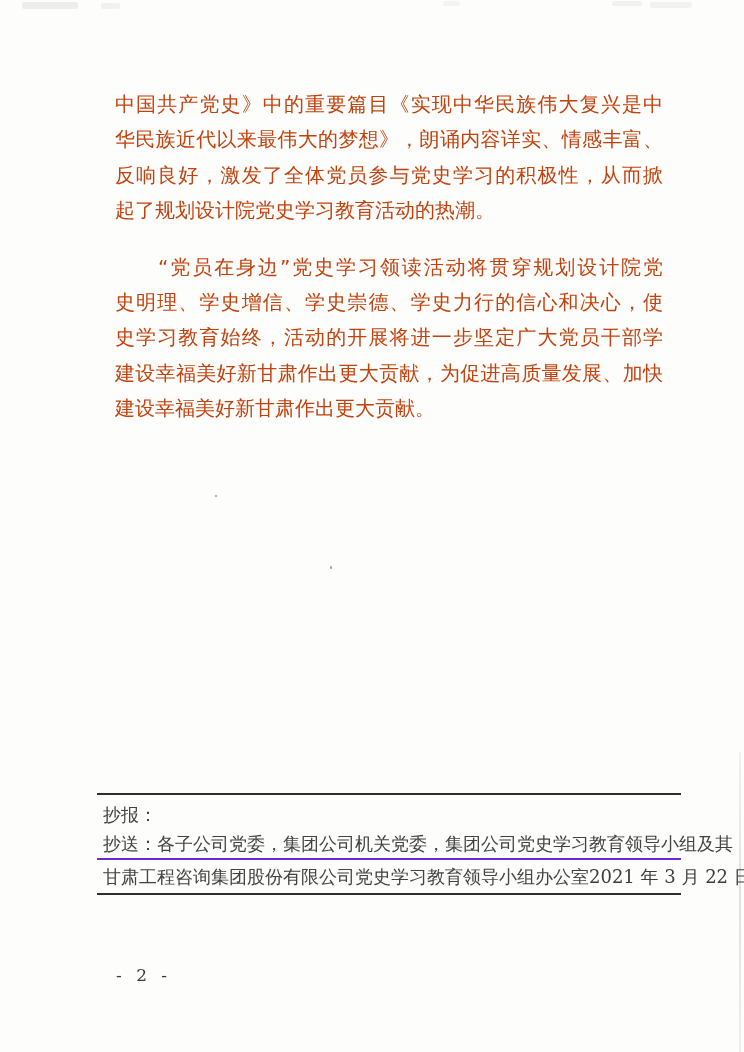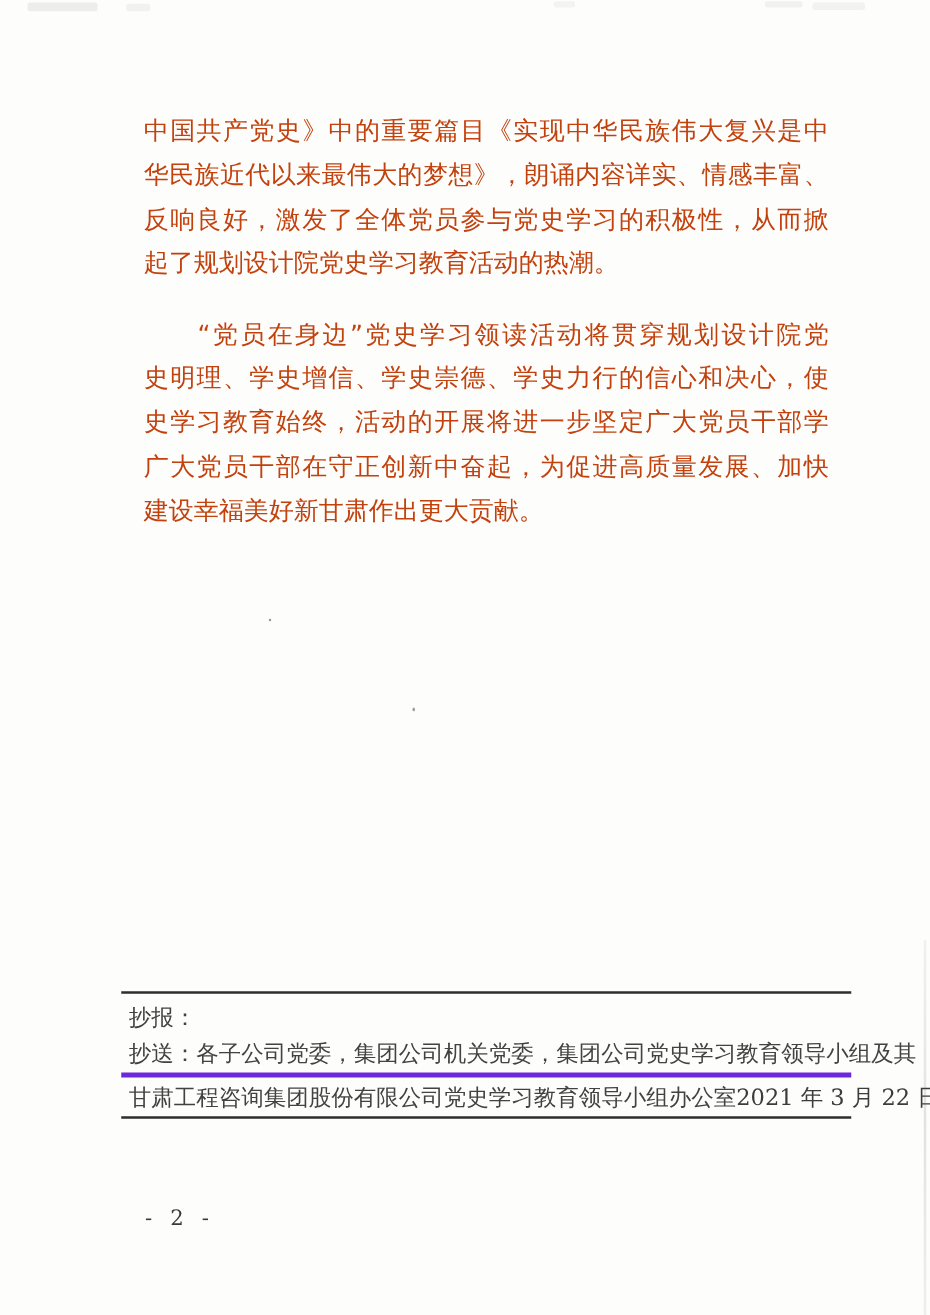--- a/index.html
+++ b/index.html
@@ -55,21 +55,21 @@
     border-top: 2px solid #2e2e2e;
     border-bottom: 2px solid #2e2e2e;
     color: #424242;
     font-size: 18px;
   }
   .cc-rows { padding: 5px 0 0 6px; }
   .f-row { display: flex; line-height: 29px; height: 29px; white-space: nowrap; }
   .f-label { width: 54px; flex: 0 0 54px; }
   .f-cont { padding-left: 54px; }
   .issuer-row {
-    border-top: 4px solid #6d28d9;
+    border-top: 2px solid #6d28d9;
     height: 35px;
     display: flex;
     align-items: center;
     justify-content: space-between;
     padding: 0 12px 0 6px;
     white-space: nowrap;
   }
   .issuer-date { font-family: "DejaVu Serif", serif; font-size: 18px; color: #3c3c3c; }
 
   .page-number {
@@ -100,21 +100,21 @@
     <div>
       <div class="line">中国共产党史》中的重要篇目《实现中华民族伟大复兴是中</div>
       <div class="line">华民族近代以来最伟大的梦想》，朗诵内容详实、情感丰富、</div>
       <div class="line">反响良好，激发了全体党员参与党史学习的积极性，从而掀</div>
       <div class="line last">起了规划设计院党史学习教育活动的热潮。</div>
     </div>
     <div>
       <div class="line indent">“党员在身边”党史学习领读活动将贯穿规划设计院党</div>
       <div class="line">史明理、学史增信、学史崇德、学史力行的信心和决心，使</div>
       <div class="line">史学习教育始终，活动的开展将进一步坚定广大党员干部学</div>
-      <div class="line">广大党员干部在守正创新中奋起，为促进高质量发展、加快</div>
+      <div class="line">建设幸福美好新甘肃作出更大贡献，为促进高质量发展、加快</div>
       <div class="line last">建设幸福美好新甘肃作出更大贡献。</div>
     </div>
   </div>
 
   <div class="doc-footer">
     <div class="cc-rows">
       <div class="f-row">
         <span class="f-label">抄报：</span>
       </div>
       <div class="f-row">

